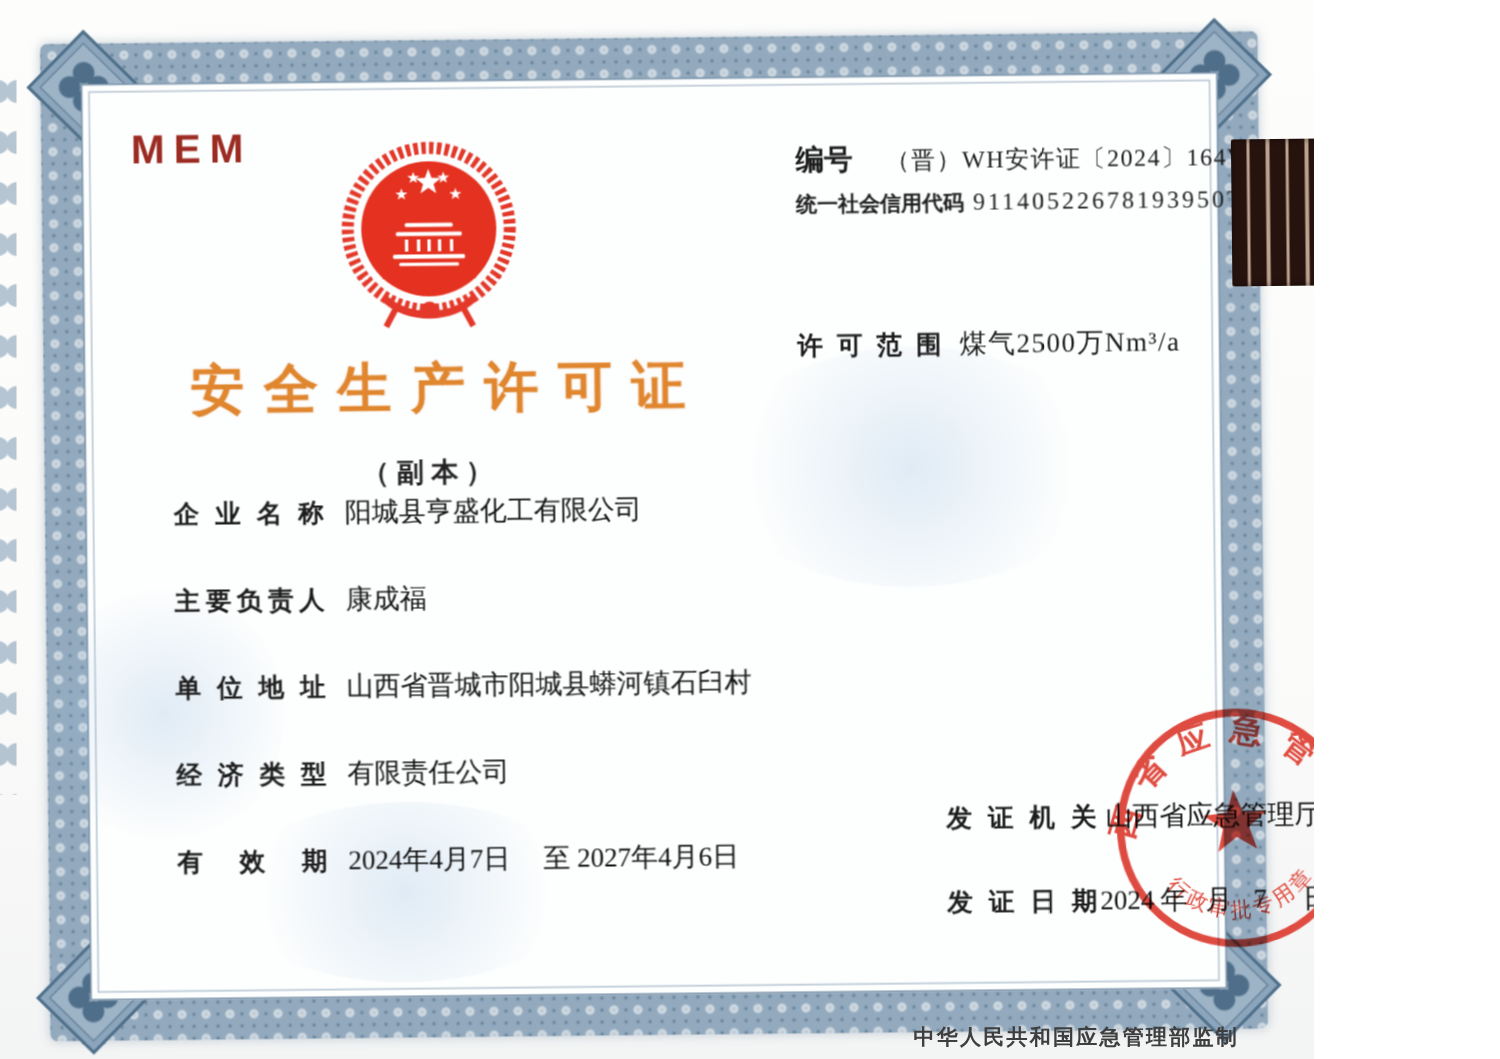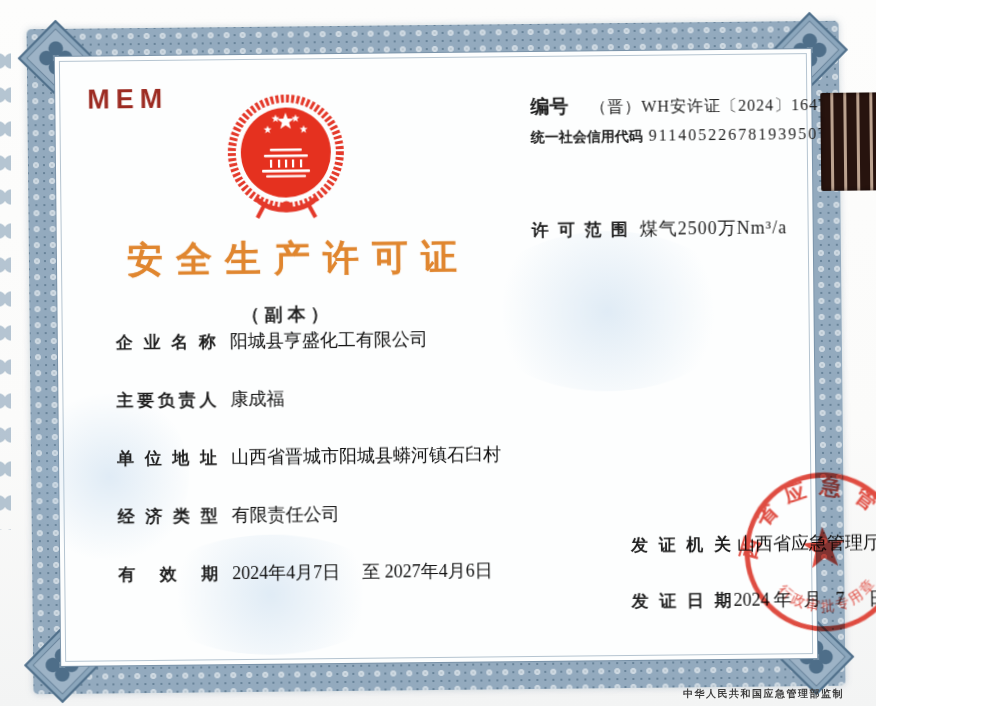--- a/index.html
+++ b/index.html
@@ -69,21 +69,21 @@
   .credit-val{font-size:16px;margin-left:6px;letter-spacing:2px;}
   .scope-val{font-size:18px;margin-left:12px;letter-spacing:1px;}
   .barcode{position:absolute;left:765px;top:44px;width:92px;height:98px;border-radius:2px;
     background:repeating-linear-gradient(90deg,#27130e 0 10.5px,#bca28f 10.5px 13px);
     box-shadow:inset 0 0 4px rgba(0,0,0,.5);}
   .validto{margin-left:22px;}
   .issue-row{z-index:2;}
   .dpart{display:inline-block;}
   .stamp{position:absolute;left:678px;top:417px;width:172px;height:172px;z-index:5;
     mix-blend-mode:multiply;opacity:.9;transform:rotate(-4deg);}
-  .supervisor{position:absolute;right:32px;bottom:5px;font-size:10px;
+  .supervisor{position:absolute;right:50px;bottom:5px;font-size:14px;
     letter-spacing:1.5px;color:#3e3e3e;font-weight:bold;}
 </style>
 </head>
 <body>
 
 <div class="photo">
   <div class="edge-dots"></div>
 
   <div class="cert">
     <div class="corner tl"></div>

